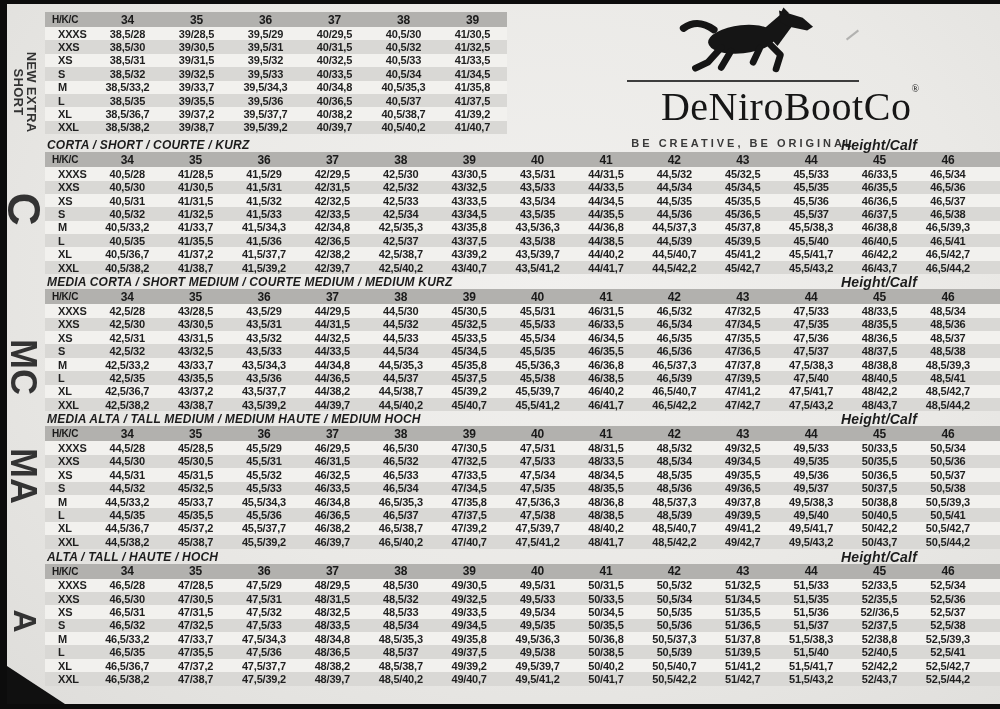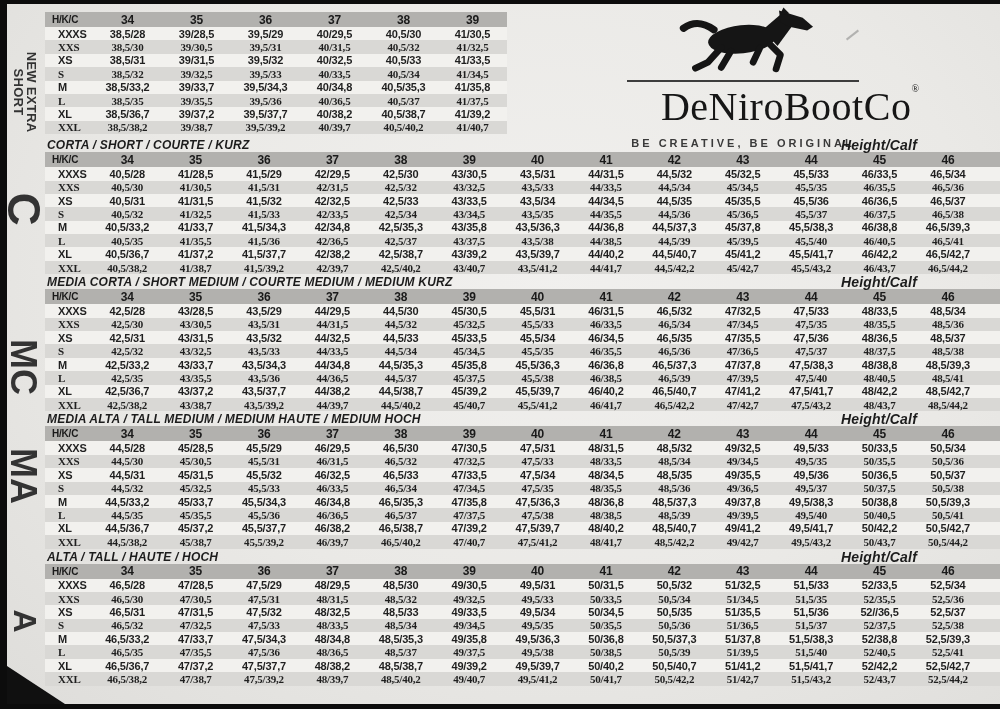--- a/index.html
+++ b/index.html
@@ -34,21 +34,21 @@
 
   
   #sections { position:absolute; left:38px; top:8px; width:955px; }
   .section { position:relative; width:955px; margin-bottom:1px; }
   .section.s1 { margin-bottom:4px; }
   .trow { position:relative; height:14px; line-height:14px; padding-left:2px;
           font-size:12px; font-weight:bold; font-style:italic; color:#1c1c1c; letter-spacing:.2px; }
   .hc   { position:absolute; right:83px; top:0; font-size:14px; font-weight:bold; font-style:italic; color:#1c1c1c; }
   .hrow { display:flex; align-items:center; height:15px; background:#b2b1ae; padding-right:18px; }
   .drow { display:flex; align-items:center; height:13.4px; background:#f2f1ee; padding-right:18px; }
-  .drow.stripe { background:#d9d8d5;font-family:Liberation Serif, serif; }
+  .drow.stripe { background:#d9d8d5; }
   .section.narrow, .section.narrow .hrow, .section.narrow .drow { width:462px; }
   .section.narrow .hrow, .section.narrow .drow { padding-right:0; }
   .c  { flex:1; text-align:center; font-size:11px; font-weight:bold; color:#1f1f1f; letter-spacing:-.2px; white-space:nowrap; }
   .hrow .c { font-size:12px; color:#1a1a1a; }
   .lc { flex:none; width:48px; text-align:left; padding-left:13px; font-size:11px; }
   .hrow .lc { padding-left:7px; font-size:10px; }
 
   
   #corner-wedge { position:absolute; left:0; bottom:0; width:58px; height:38px; background:#101010;
                   clip-path:polygon(0 0, 0 100%, 100% 100%); }

